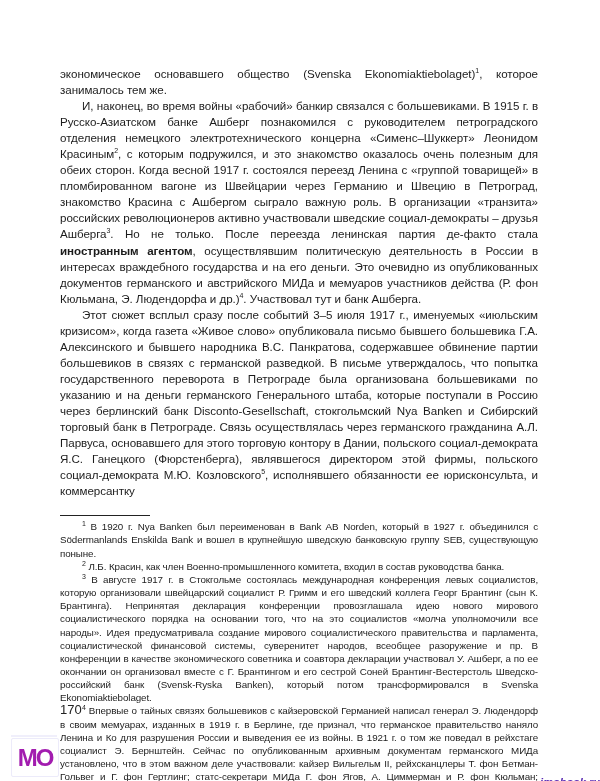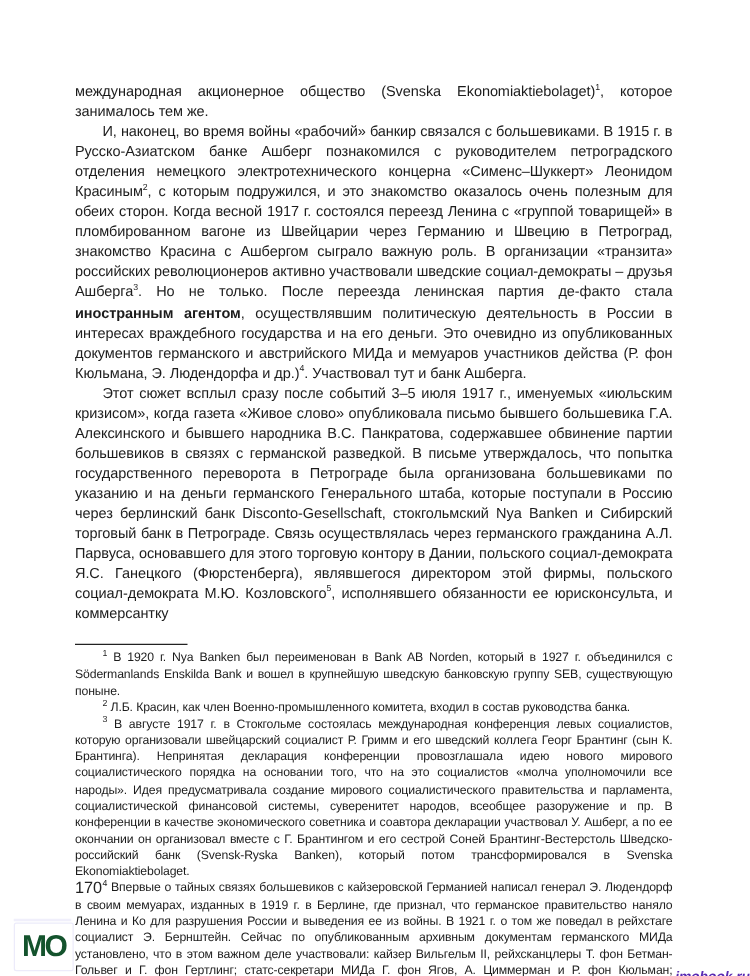--- a/index.html
+++ b/index.html
@@ -7,30 +7,30 @@
   .page { position:absolute; left:60px; top:66px; width:478px; }
   .body-text { font-size:11.6px; line-height:16.05px; text-align:justify; letter-spacing:-0.05px; }
   .body-text p { margin:0; text-indent:0; }
   .body-text p.indent { text-indent:22px; }
   .body-text b { font-weight:bold;margin-top:17px; }
   sup { font-size:7px; line-height:0; vertical-align:super; }
   .fn-rule { width:90px; border-top:1px solid #222; margin:16px 0 4px 0; }
   .footnotes { font-size:9.8px; line-height:13.15px; text-align:justify; letter-spacing:-0.1px; }
   .footnotes p { margin:0; text-indent:22px; }
   .page-num { position:absolute; left:60px; top:702px; font-size:13px; color:#222; }
-  .logo { position:absolute; left:11px; top:738px; width:46px; height:37px; border:1px solid #ecebfa; border-radius:2px; display:flex; align-items:center; justify-content:center; color:#14532d; font-weight:bold; font-size:24px; letter-spacing:-2px; }
+  .logo { position:absolute; left:11px; top:738px; width:46px; height:37px; border:1px solid #ecebfa; border-radius:2px; display:flex; align-items:center; justify-content:center; color:#a21caf; font-weight:bold; font-size:24px; letter-spacing:-2px; }
   .logo-bar { position:absolute; left:11px; top:735px; width:46px; height:2px; background:#f0effb; }
   .site-link { position:absolute; left:0; width:600px; top:776px; text-align:right; font-size:11px; font-style:italic; font-weight:bold; color:#5a2bb3; text-decoration:none; }
 </style>
 </head>
 <body>
 
 <div class="page">
   <div class="body-text">
-    <p><span>международная акционерное общество (Svenska Ekonomiaktiebolaget)</span><sup>1</sup><span>, которое занималось тем же.</span></p>
+    <p><span>экономическое основавшего общество (Svenska Ekonomiaktiebolaget)</span><sup>1</sup><span>, которое занималось тем же.</span></p>
     <p class="indent"><span>И, наконец, во время войны «рабочий» банкир связался с большевиками. В 1915 г. в Русско-Азиатском банке Ашберг познакомился с руководителем петроградского отделения немецкого электротехнического концерна «Сименс–Шуккерт» Леонидом Красиным</span><sup>2</sup><span>, с которым подружился, и это знакомство оказалось очень полезным для обеих сторон. Когда весной 1917 г. состоялся переезд Ленина с «группой товарищей» в пломбированном вагоне из Швейцарии через Германию и Швецию в Петроград, знакомство Красина с Ашбергом сыграло важную роль. В организации «транзита» российских революционеров активно участвовали шведские социал-демократы – друзья Ашберга</span><sup>3</sup><span>. Но не только. После переезда ленинская партия де-факто стала </span><b>иностранным агентом</b><span>, осуществлявшим политическую деятельность в России в интересах враждебного государства и на его деньги. Это очевидно из опубликованных документов германского и австрийского МИДа и мемуаров участников действа (Р. фон Кюльмана, Э. Людендорфа и др.)</span><sup>4</sup><span>. Участвовал тут и банк Ашберга.</span></p>
     <p class="indent"><span>Этот сюжет всплыл сразу после событий 3–5 июля 1917 г., именуемых «июльским кризисом», когда газета «Живое слово» опубликовала письмо бывшего большевика Г.А. Алексинского и бывшего народника В.С. Панкратова, содержавшее обвинение партии большевиков в связях с германской разведкой. В письме утверждалось, что попытка государственного переворота в Петрограде была организована большевиками по указанию и на деньги германского Генерального штаба, которые поступали в Россию через берлинский банк Disconto-Gesellschaft, стокгольмский Nya Banken и Сибирский торговый банк в Петрограде. Связь осуществлялась через германского гражданина А.Л. Парвуса, основавшего для этого торговую контору в Дании, польского социал-демократа Я.С. Ганецкого (Фюрстенберга), являвшегося директором этой фирмы, польского социал-демократа М.Ю. Козловского</span><sup>5</sup><span>, исполнявшего обязанности ее юрисконсульта, и коммерсантку</span></p>
   </div>
 
   <div class="fn-rule"></div>
 
   <div class="footnotes">
     <p><sup>1</sup><span> В 1920 г. Nya Banken был переименован в Bank AB Norden, который в 1927 г. объединился с Södermanlands Enskilda Bank и вошел в крупнейшую шведскую банковскую группу SEB, существующую поныне.</span></p>
     <p><sup>2</sup><span> Л.Б. Красин, как член Военно-промышленного комитета, входил в состав руководства банка.</span></p>
     <p><sup>3</sup><span> В августе 1917 г. в Стокгольме состоялась международная конференция левых социалистов, которую организовали швейцарский социалист Р. Гримм и его шведский коллега Георг Брантинг (сын К. Брантинга). Непринятая декларация конференции провозглашала идею нового мирового социалистического порядка на основании того, что на это социалистов «молча уполномочили все народы». Идея предусматривала создание мирового социалистического правительства и парламента, социалистической финансовой системы, суверенитет народов, всеобщее разоружение и пр. В конференции в качестве экономического советника и соавтора декларации участвовал У. Ашберг, а по ее окончании он организовал вместе с Г. Брантингом и его сестрой Соней Брантинг-Вестерстоль Шведско-российский банк (Svensk-Ryska Banken), который потом трансформировался в Svenska Ekonomiaktiebolaget.</span></p>

